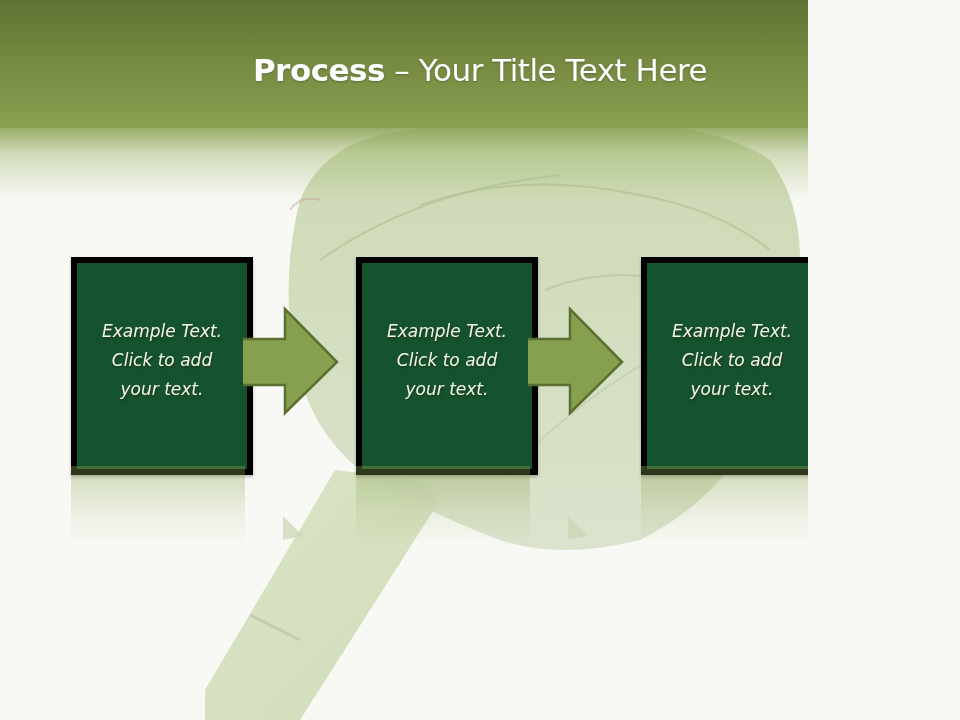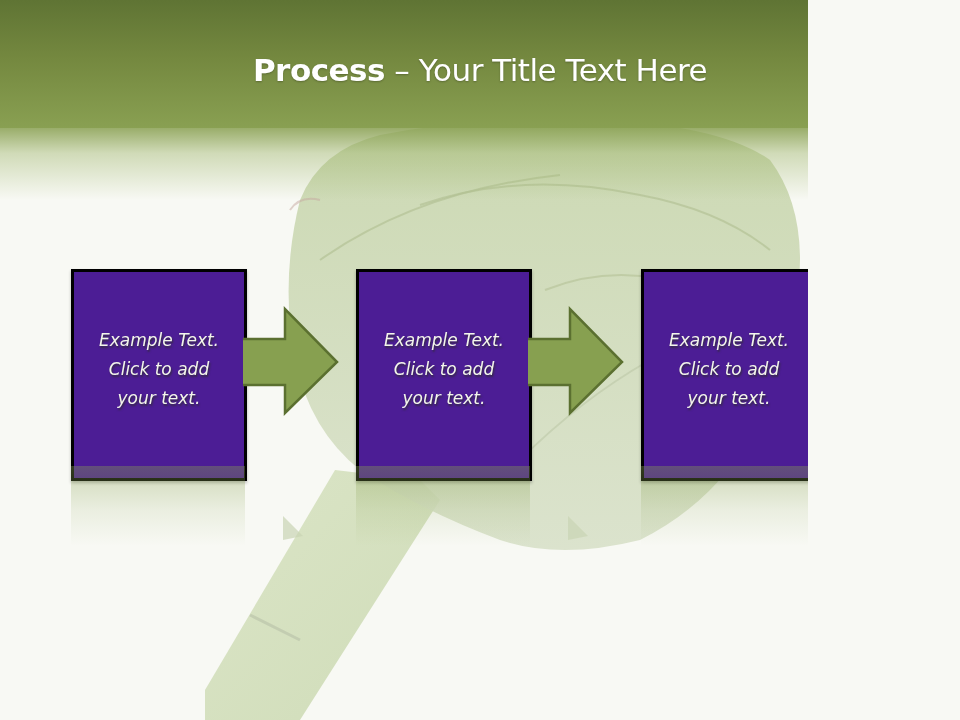--- a/index.html
+++ b/index.html
@@ -13,23 +13,23 @@
     background:linear-gradient(to bottom, #5f7434 0%, #74883f 45%, #89a052 100%); }
   .header-fade { position:absolute; left:0; top:128px; width:960px; height:72px;
     background:linear-gradient(to bottom, rgba(137,160,82,0.85) 0%, rgba(160,182,110,0.45) 35%, rgba(248,249,244,0) 100%); }
 
   .title { position:absolute; left:0; top:52px; width:960px; text-align:center; color:#ffffff;
     font-family:"DejaVu Sans", sans-serif; font-size:31px; letter-spacing:-0.5px;
     text-shadow:0 1px 2px rgba(0,0,0,0.25); }
   .title .bold { font-weight:bold; }
 
   .step { position:absolute; top:257px; }
-  .box { position:absolute; left:0; top:0; width:170px; height:206px; background:#4c1d95;
-    border:3px solid #000000; box-sizing:content-box;
-    box-shadow:0 2px 3px rgba(0,0,0,0.25);margin-top:12px; }
+  .box { position:absolute; left:0; top:0; width:170px; height:206px; background:#14532d;
+    border:6px solid #000000; box-sizing:content-box;
+    box-shadow:0 2px 3px rgba(0,0,0,0.25); }
   .box-text { position:absolute; left:0; top:54px; width:170px; text-align:center; color:#f3f6ea;
     font-family:"DejaVu Sans", sans-serif; font-style:italic; font-size:17px; line-height:29px;
     text-shadow:1px 2px 2px rgba(40,50,20,0.65); }
   .box-text span { display:block; }
   .arrow { position:absolute; left:170px; top:50px; width:100px; height:110px; overflow:visible; }
 
   .reflection { position:absolute; top:466px; width:174px; height:80px;
     background:linear-gradient(to bottom, rgba(135,160,80,0.38) 0%, rgba(135,160,80,0.12) 55%, rgba(248,249,244,0) 100%); }
   .refl-arrow { position:absolute; top:516px; width:20px; height:24px; }
 </style>

